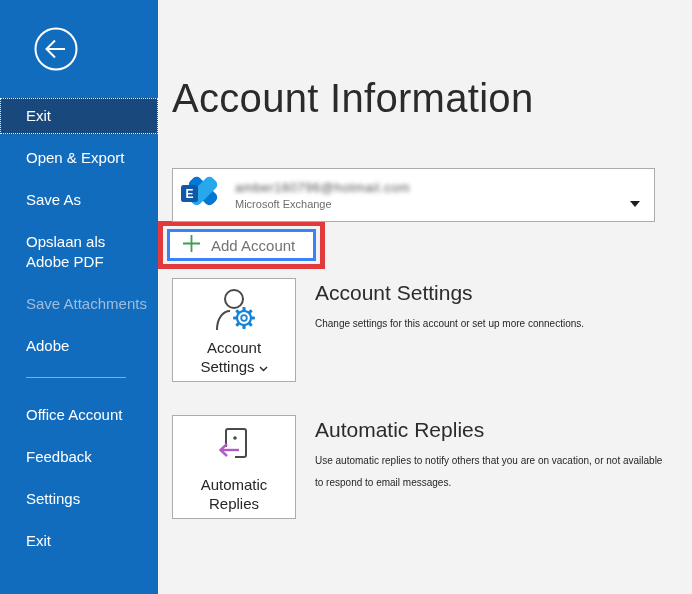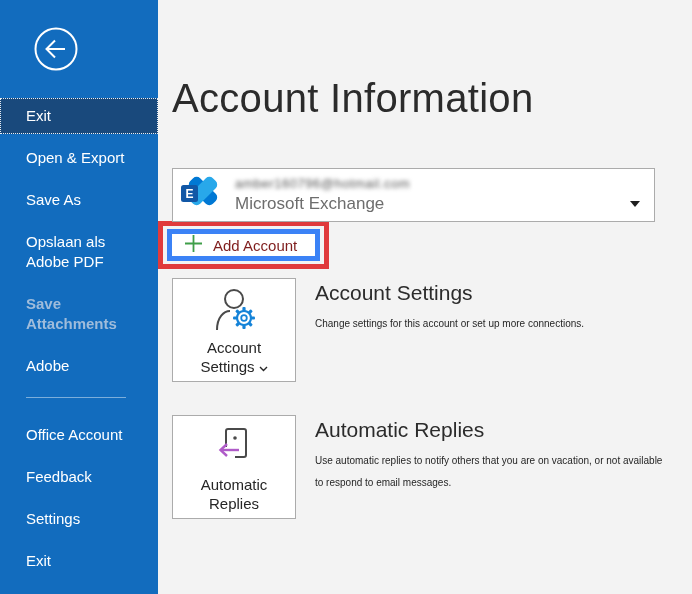--- a/index.html
+++ b/index.html
@@ -19,21 +19,21 @@
   .nav { margin-top:26px; }
   .nav-item {
     padding:8px 8px 8px 26px; font-size:15px; line-height:20px;
     margin-bottom:6px; color:#ffffff; cursor:pointer;
   }
   .nav-item.selected {
     background:#19497c;
     outline:1px dotted rgba(255,255,255,0.9);
     outline-offset:-1px;
   }
-  .nav-item.disabled { color:#9fbcdb; cursor:default;font-weight:bold; }
+  .nav-item.disabled { color:#9fbcdb; cursor:default; }
   .nav-divider {
     border:none; border-top:1px solid rgba(255,255,255,0.45);
     width:100px; margin:13px 0 19px 26px;
   }
 
   
   .main { position:absolute; left:158px; top:0; right:0; bottom:0; padding-left:14px; }
   .page-title {
     margin-top:72px; font-size:40px; line-height:52px; font-weight:300;
     color:#2b2b2b; letter-spacing:0.3px;
@@ -42,31 +42,31 @@
   .account-selector {
     margin-top:44px; width:483px; height:54px; background:#ffffff;
     border:1px solid #ababab; display:flex; align-items:center;
     padding-left:7px; position:relative; cursor:pointer;
   }
   .account-texts { margin-left:13px; display:flex; flex-direction:column; }
   .account-email {
     font-size:13px; color:#555555; filter:blur(2.3px);
     letter-spacing:0.5px; user-select:none;
   }
-  .account-type { font-size:17px; color:#6d6d6d; margin-top:3px; }
+  .account-type { font-size:11px; color:#6d6d6d; margin-top:3px; }
   .dd-caret { position:absolute; right:14px; top:24px; }
 
   .add-account-highlight {
     display:inline-block; margin-top:-1px; margin-left:-14px;
     border:5px solid #e03a3c; padding:3px 4px; background:transparent;
   }
   .add-account-btn {
     height:32px; display:flex; align-items:center; gap:10px;
-    background:#ffffff; border:5px solid #3b82f6; padding:0 18px 0 12px;
-    font-size:15px; color:#7f1d1d; cursor:pointer;
+    background:#ffffff; border:3px solid #3b82f6; padding:0 18px 0 12px;
+    font-size:15px; color:#737373; cursor:pointer;
   }
 
   .feature-row { display:flex; gap:19px; margin-top:9px; }
   .feature-row + .feature-row { margin-top:33px; }
   .feature-btn {
     width:124px; height:104px; background:#ffffff; border:1px solid #ababab;
     display:flex; flex-direction:column; align-items:center; justify-content:center;
     gap:3px; cursor:pointer; padding-top:2px; flex:none;
   }
   .feature-label {

